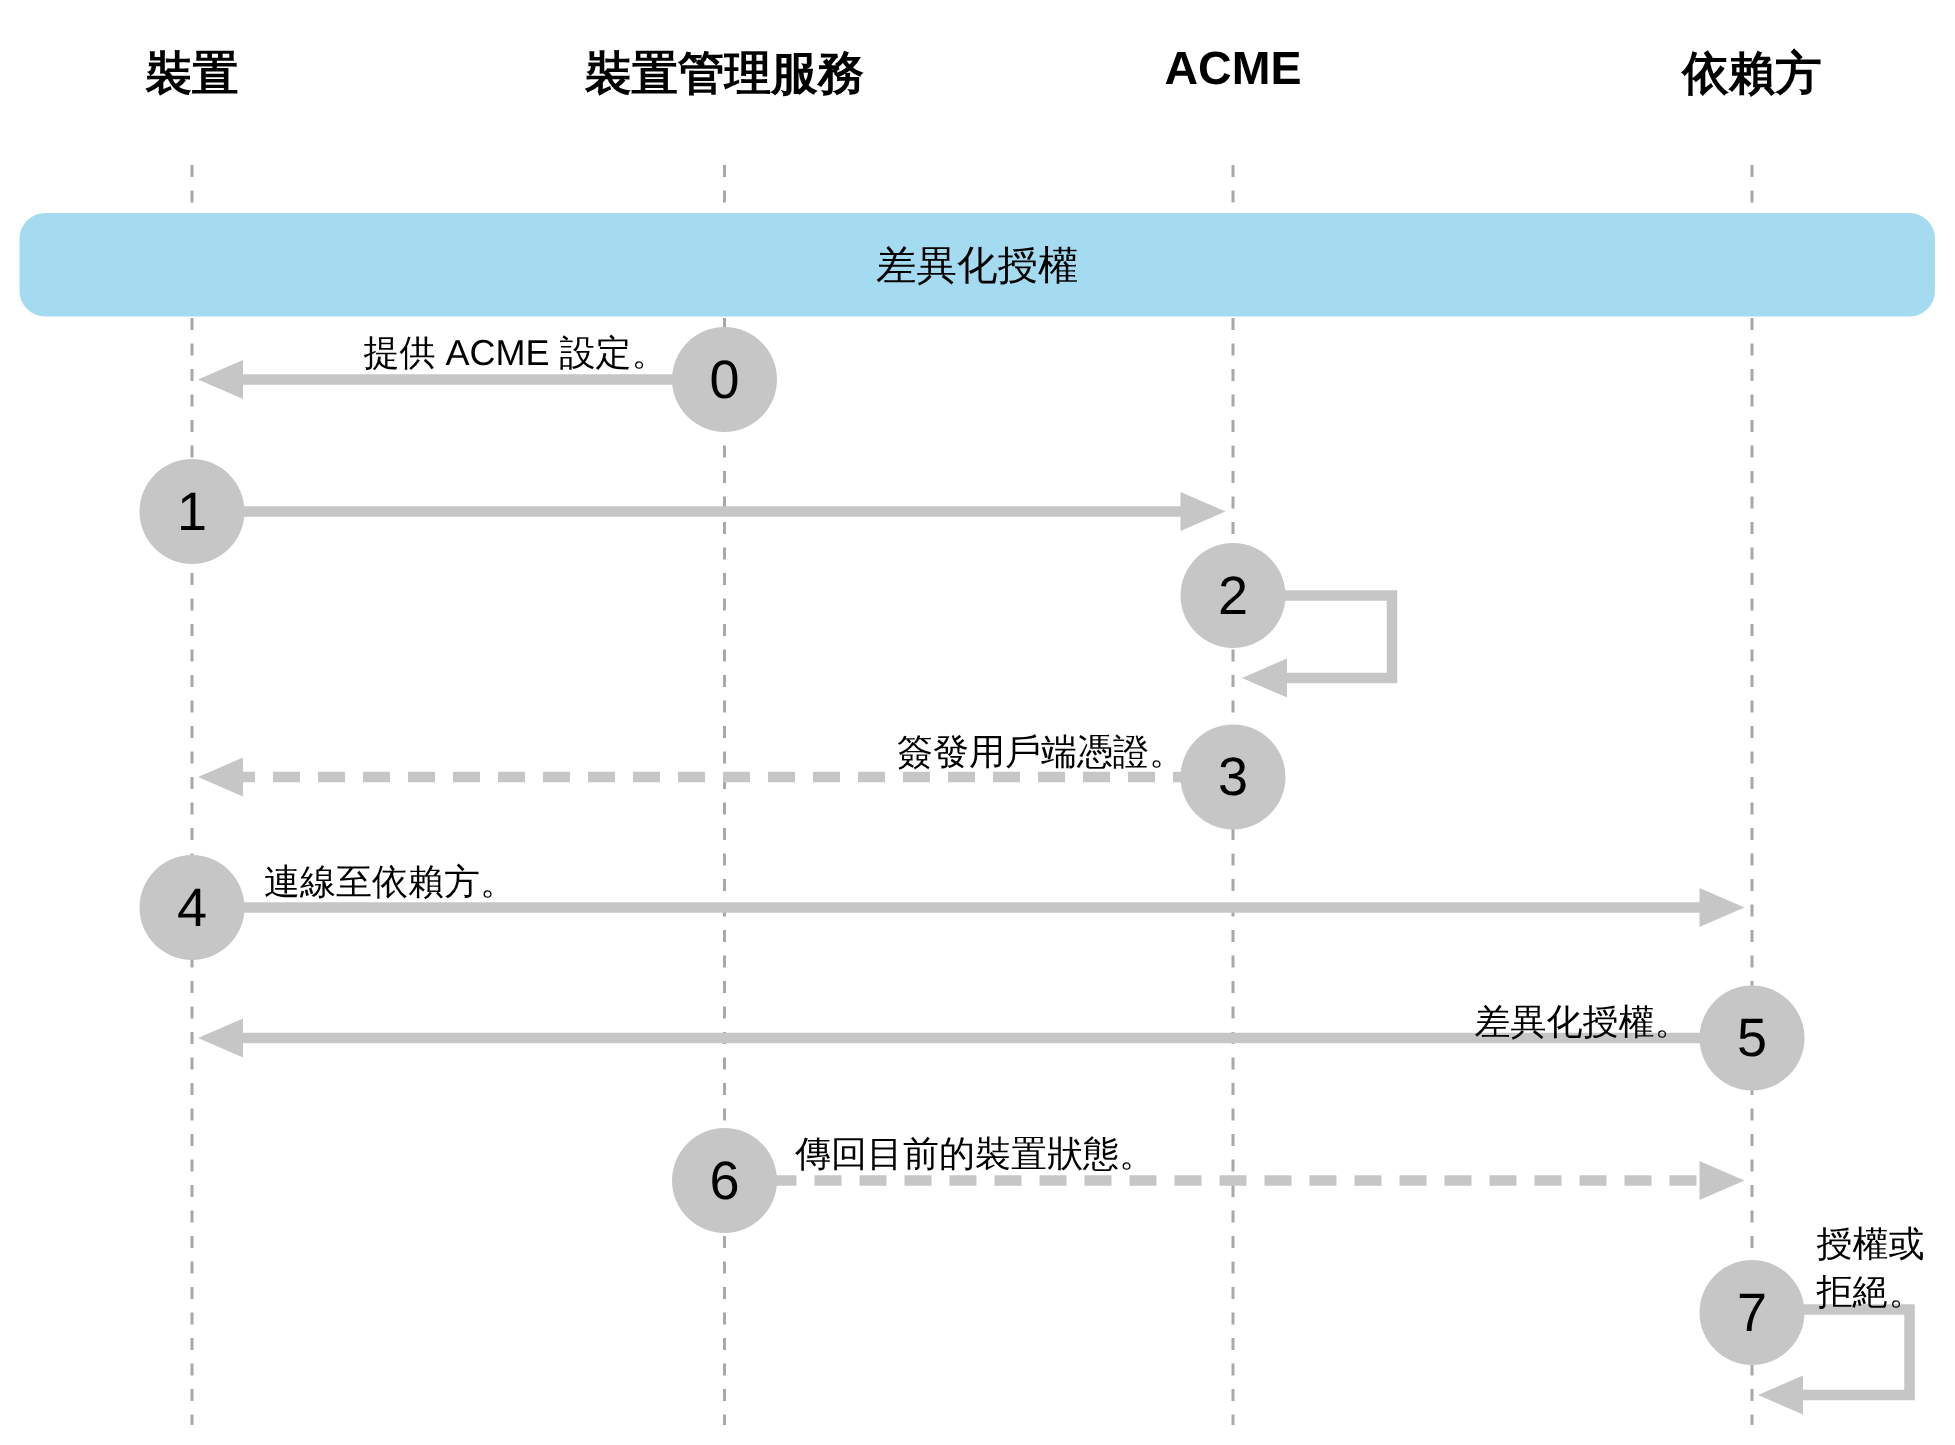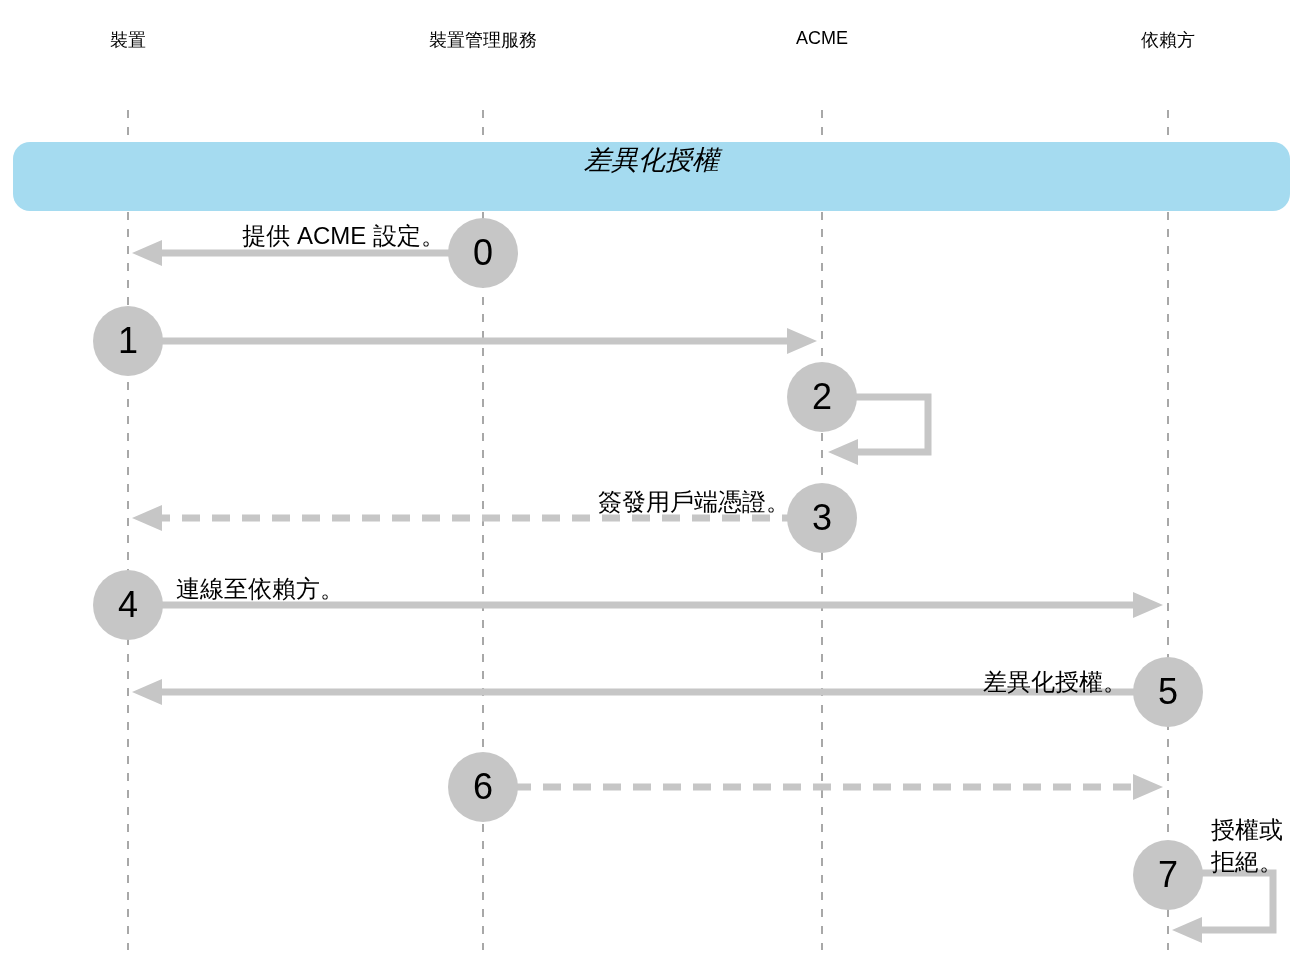--- a/index.html
+++ b/index.html
@@ -36,37 +36,36 @@
     stroke: var(--color-arrow, #c6c6c6);
     stroke-width: 7;
     fill: none;
   }
   .msg.dashed { stroke-dasharray: 18 12; }
   .head { fill: var(--color-arrow, #c6c6c6); }
   .actor {
     position: absolute;
     top: 28px;
     transform: translateX(-50%);
-    font-size: 18px;
-    font-weight: 400;
+    font-size: 31px;
+    font-weight: 700;
     color: var(--color-text, #000);
     white-space: nowrap;
   }
   .banner {
     position: absolute;
     left: 13px;
     top: 142px;
     width: 1277px;
     height: 69px;
     background: var(--color-banner, #a5dbf0);
     border-radius: 17px;
     display: flex;
-    align-items: flex-start;
+    align-items: center;
     justify-content: center;
-    font-style: italic;
   }
   .banner span {
     font-size: 27px;
     font-weight: 500;
     color: var(--color-text, #000);
   }
   .circle {
     position: absolute;
     width: 70px;
     height: 70px;
@@ -173,15 +172,16 @@
       <span>6</span>
     </div>
   <div class="circle" style="left:1133px;top:840px">
       <span>7</span>
     </div>
 
   <div class="label" style="right:858px;top:220px">提供 ACME 設定。</div>
   <div class="label" style="right:513px;top:486px">簽發用戶端憑證。</div>
   <div class="label" style="left:176px;top:573px">連線至依賴方。</div>
   <div class="label" style="right:176px;top:666px">差異化授權。</div>
+  <div class="label" style="left:530px;top:754px">傳回目前的裝置狀態。</div>
   <div class="label wrap" style="left:1211px;top:814px">授權或拒絕。</div>
 
 </div>
 
 </body></html>

